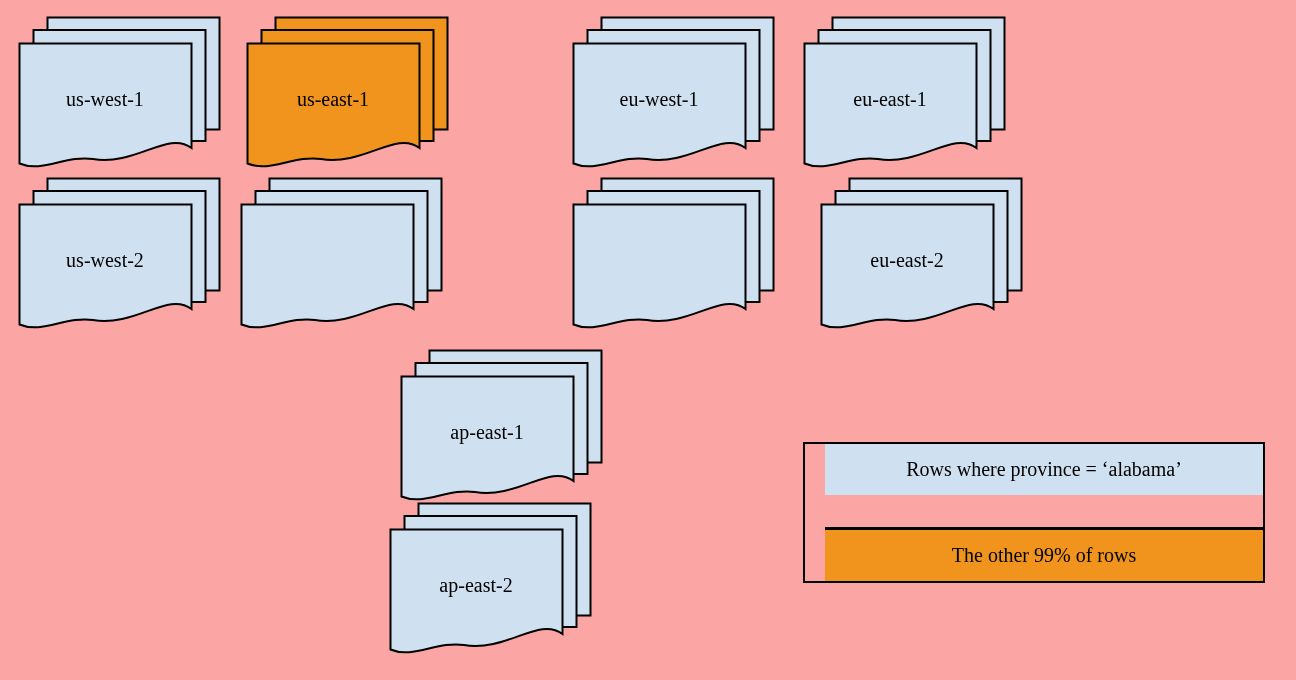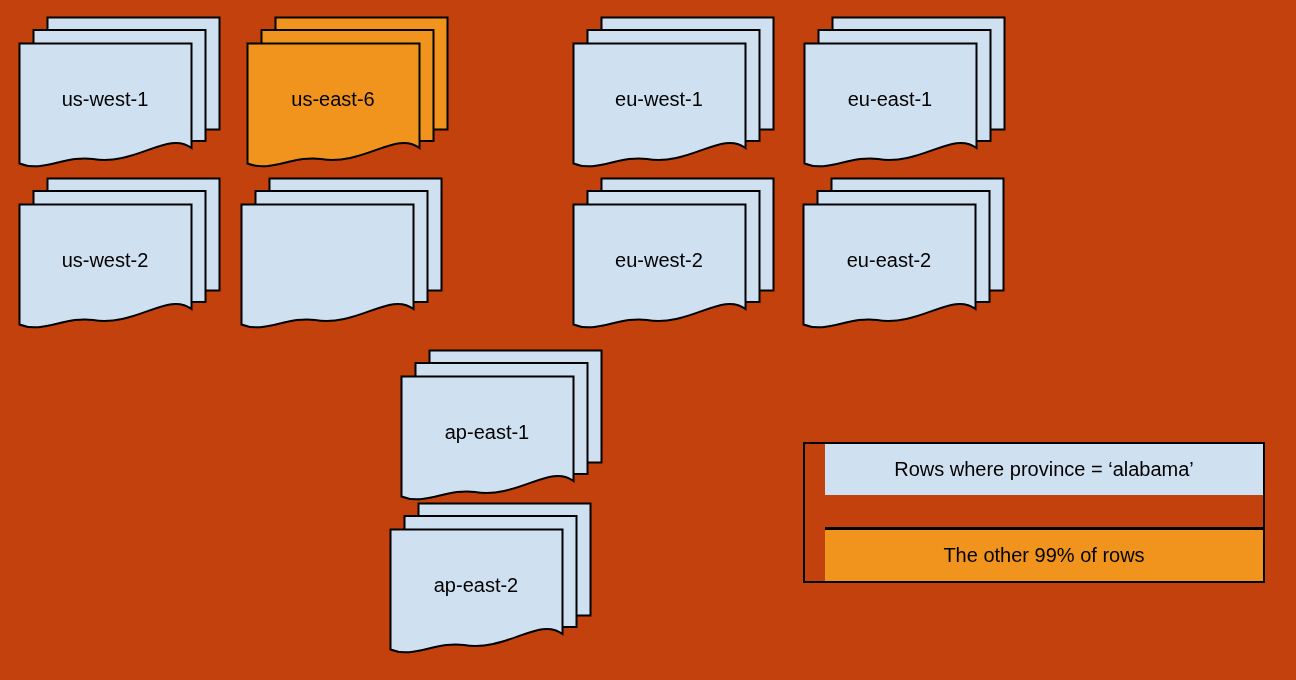--- a/index.html
+++ b/index.html
@@ -5,22 +5,23 @@
   html, body {
     margin: 0;
     padding: 0;
     background: #ffffff;
     font-family: "Liberation Sans", sans-serif;
   }
   #canvas {
     position: relative;
     width: 1296px;
     height: 680px;
-    background: #c2410c;
+    background: #fca5a5;
     overflow: hidden;
+    font-family: Liberation Serif, serif;
   }
   .stack {
     position: absolute;
     width: 205px;
     height: 158px;
   }
   .stack svg.stack-svg {
     position: absolute;
     left: 0;
     top: 0;
@@ -68,21 +69,21 @@
   .legend-row.row-orange { background: var(--orange); border-top: 3px solid #000000; margin-top: 32px; }
 
   
   #stack-us-west-1 { left: 18px;  top: 16px;  }
   #stack-us-east-1 { left: 246px; top: 16px;  }
   #stack-eu-west-1 { left: 572px; top: 16px; padding-left: 30px;  }
   #stack-eu-east-1 { left: 803px; top: 16px;  }
   #stack-us-west-2 { left: 18px;  top: 177px; }
   #stack-us-east-2 { left: 240px; top: 177px; }
   #stack-eu-west-2 { left: 572px; top: 177px; }
-  #stack-eu-east-2 { left: 802px; top: 177px; }
+  #stack-eu-east-2 { left: 820px; top: 177px; }
   #stack-ap-east-1 { left: 400px; top: 349px; }
   #stack-ap-east-2 { left: 389px; top: 502px; }
 </style>
 </head>
 <body>
 
 <div id="canvas">
 
   
   <svg id="docstack-defs" width="0" height="0" aria-hidden="true">
@@ -99,21 +100,21 @@
     <svg class="stack-svg" viewBox="0 0 205 158" width="205" height="158">
         <use href="#docstack"></use>
       </svg>
     <div class="stack-label">us-west-1</div>
   </div>
 
   <div id="stack-us-east-1" class="stack orange">
     <svg class="stack-svg" viewBox="0 0 205 158" width="205" height="158">
         <use href="#docstack"></use>
       </svg>
-    <div class="stack-label">us-east-6</div>
+    <div class="stack-label">us-east-1</div>
   </div>
 
   <div id="stack-eu-west-1" class="stack blue">
     <svg class="stack-svg" viewBox="0 0 205 158" width="205" height="158">
         <use href="#docstack"></use>
       </svg>
     <div class="stack-label">eu-west-1</div>
   </div>
 
   <div id="stack-eu-east-1" class="stack blue">
@@ -133,21 +134,20 @@
   <div id="stack-us-east-2" class="stack blue">
     <svg class="stack-svg" viewBox="0 0 205 158" width="205" height="158">
         <use href="#docstack"></use>
       </svg>
   </div>
 
   <div id="stack-eu-west-2" class="stack blue">
     <svg class="stack-svg" viewBox="0 0 205 158" width="205" height="158">
         <use href="#docstack"></use>
       </svg>
-    <div class="stack-label">eu-west-2</div>
   </div>
 
   <div id="stack-eu-east-2" class="stack blue">
     <svg class="stack-svg" viewBox="0 0 205 158" width="205" height="158">
         <use href="#docstack"></use>
       </svg>
     <div class="stack-label">eu-east-2</div>
   </div>
 
   <div id="stack-ap-east-1" class="stack blue">

